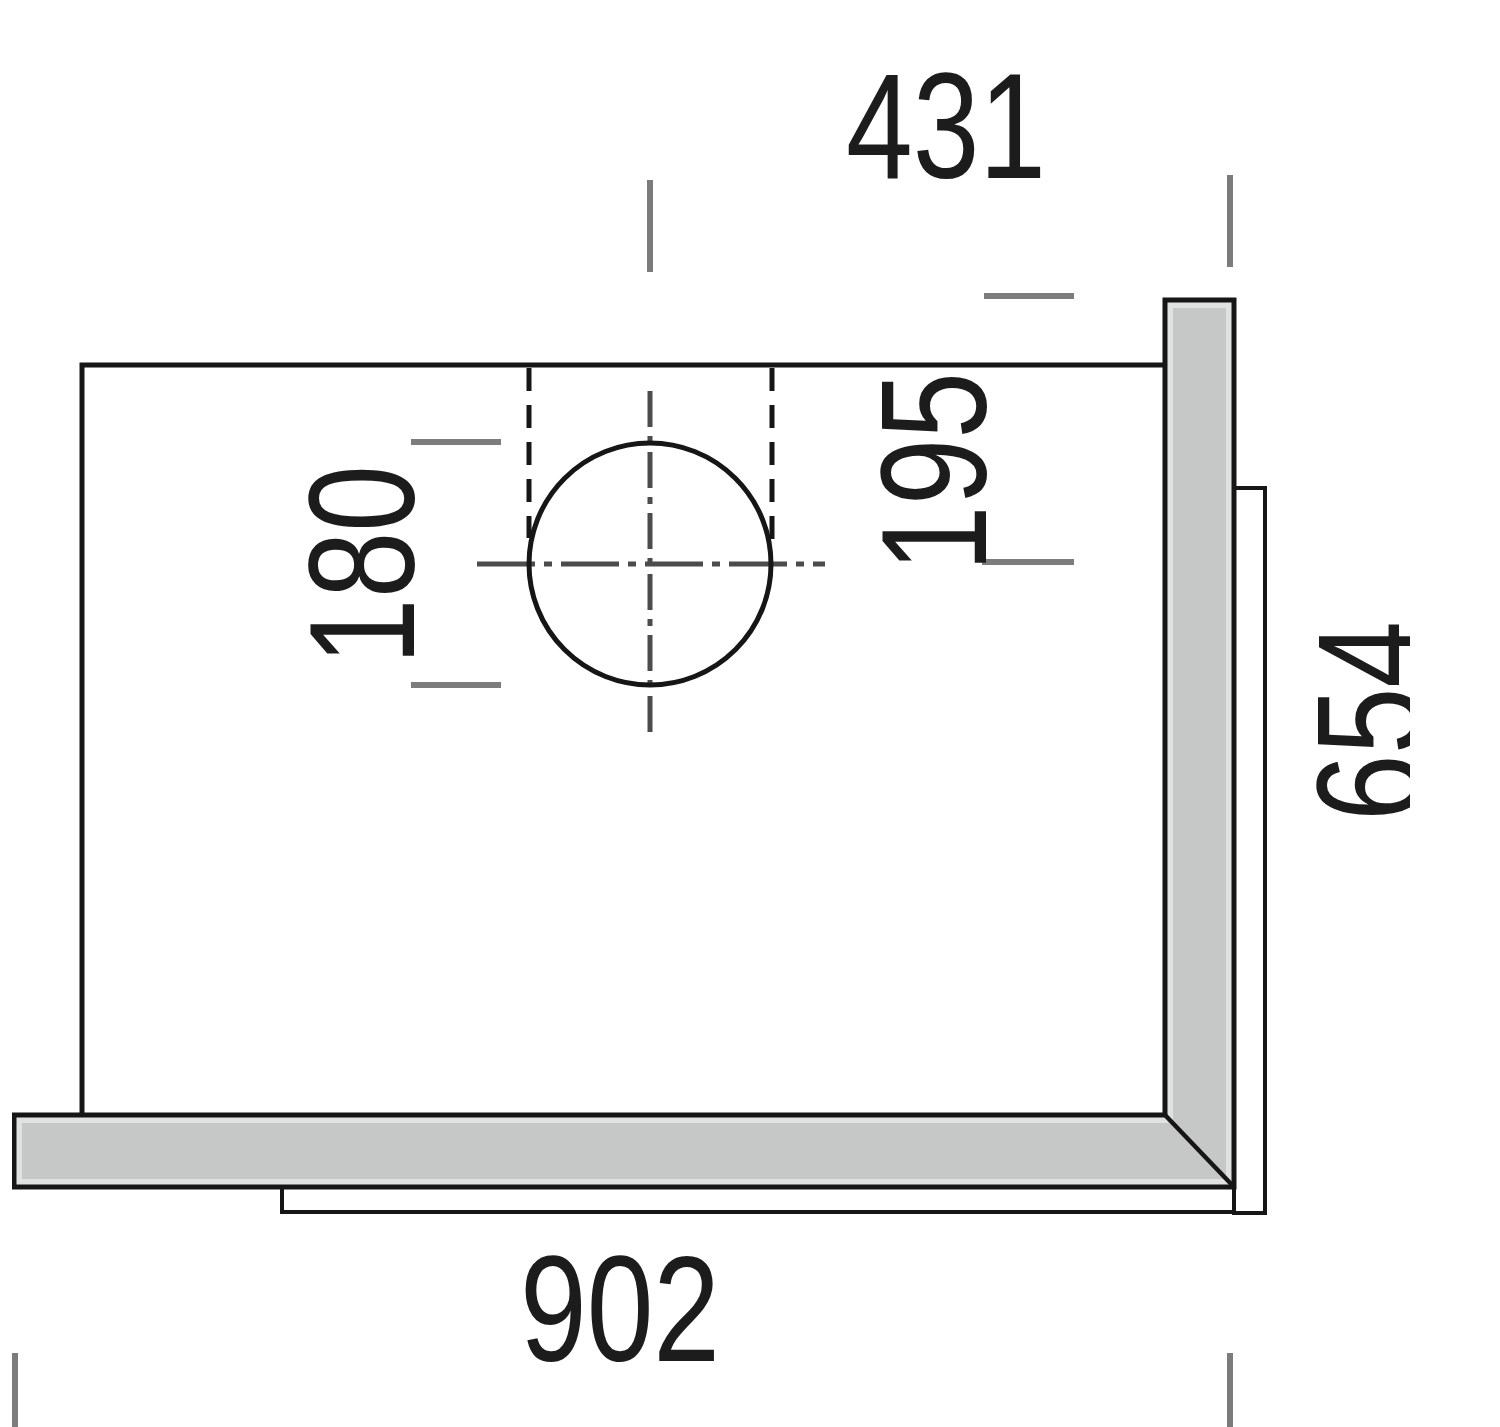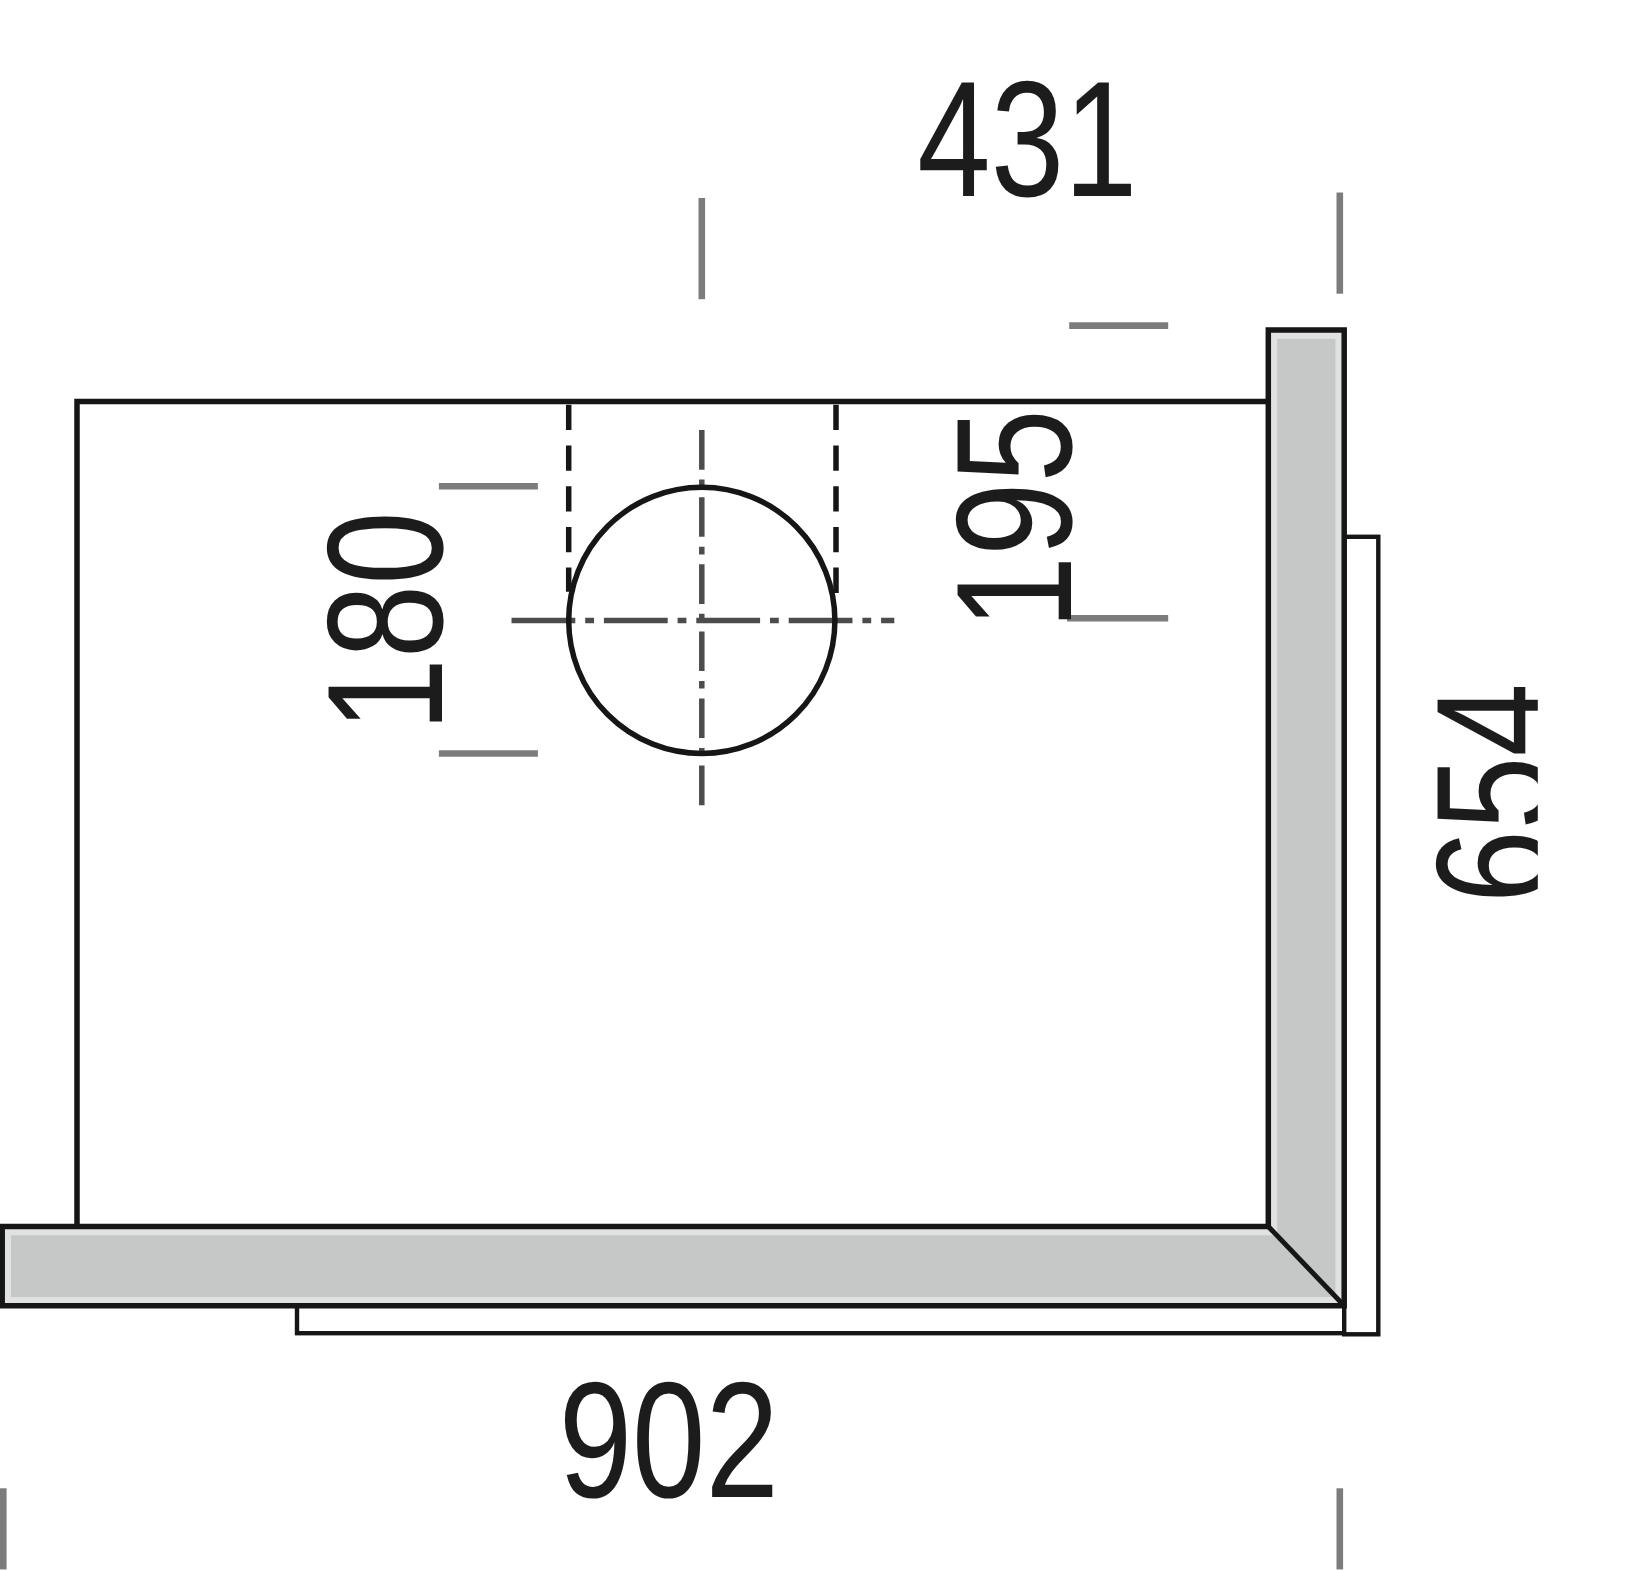--- a/index.html
+++ b/index.html
@@ -1,19 +1,20 @@
 <!DOCTYPE html>
 <html style="--bg: #ffffff; --line: #161616; --text: #1c1c1c; --tick: #7c7c7c; --centerline: #4c4c4c; --wallFill: #c6c8c7; --wallLight: #e0e2e1;"><head>
 <meta charset="utf-8">
 <style>
   html,body { margin:0; padding:0; background:#fff; }
   .canvas {
     position:relative; width:1398px; height:1427px; overflow:hidden;
     background:var(--bg,#fff);
     font-family:"Liberation Sans", sans-serif;
+    margin-left:12px;
   }
   .canvas svg { position:absolute; left:0; top:0; }
 
   
   .outline { stroke:var(--line,#161616); stroke-width:5; fill:none; }
   .strip   { fill:#ffffff; stroke:var(--line,#161616); stroke-width:4; }
   .wall    { fill:var(--wallLight,#e0e2e1); stroke:var(--line,#161616); stroke-width:5; }
   .wallInner { fill:var(--wallFill,#c6c8c7); stroke:none; }
   .mitre   { stroke:var(--line,#161616); stroke-width:4.5; }
   .dashed  { stroke:var(--line,#161616); stroke-width:5; stroke-dasharray:23 14; fill:none; }

